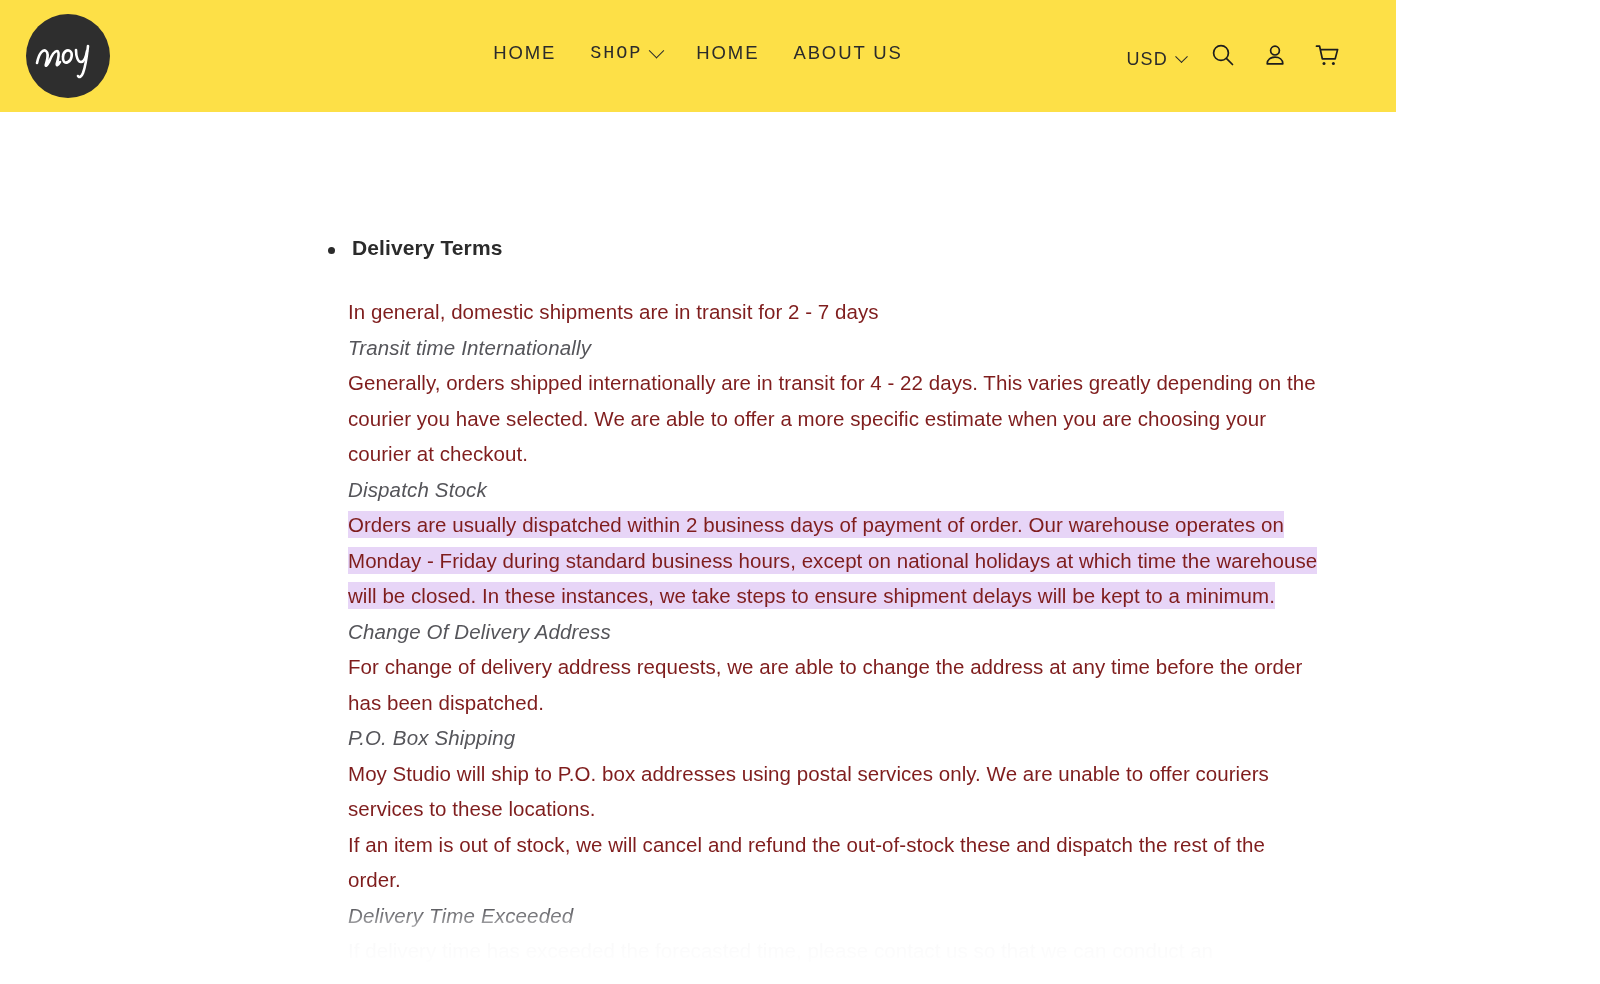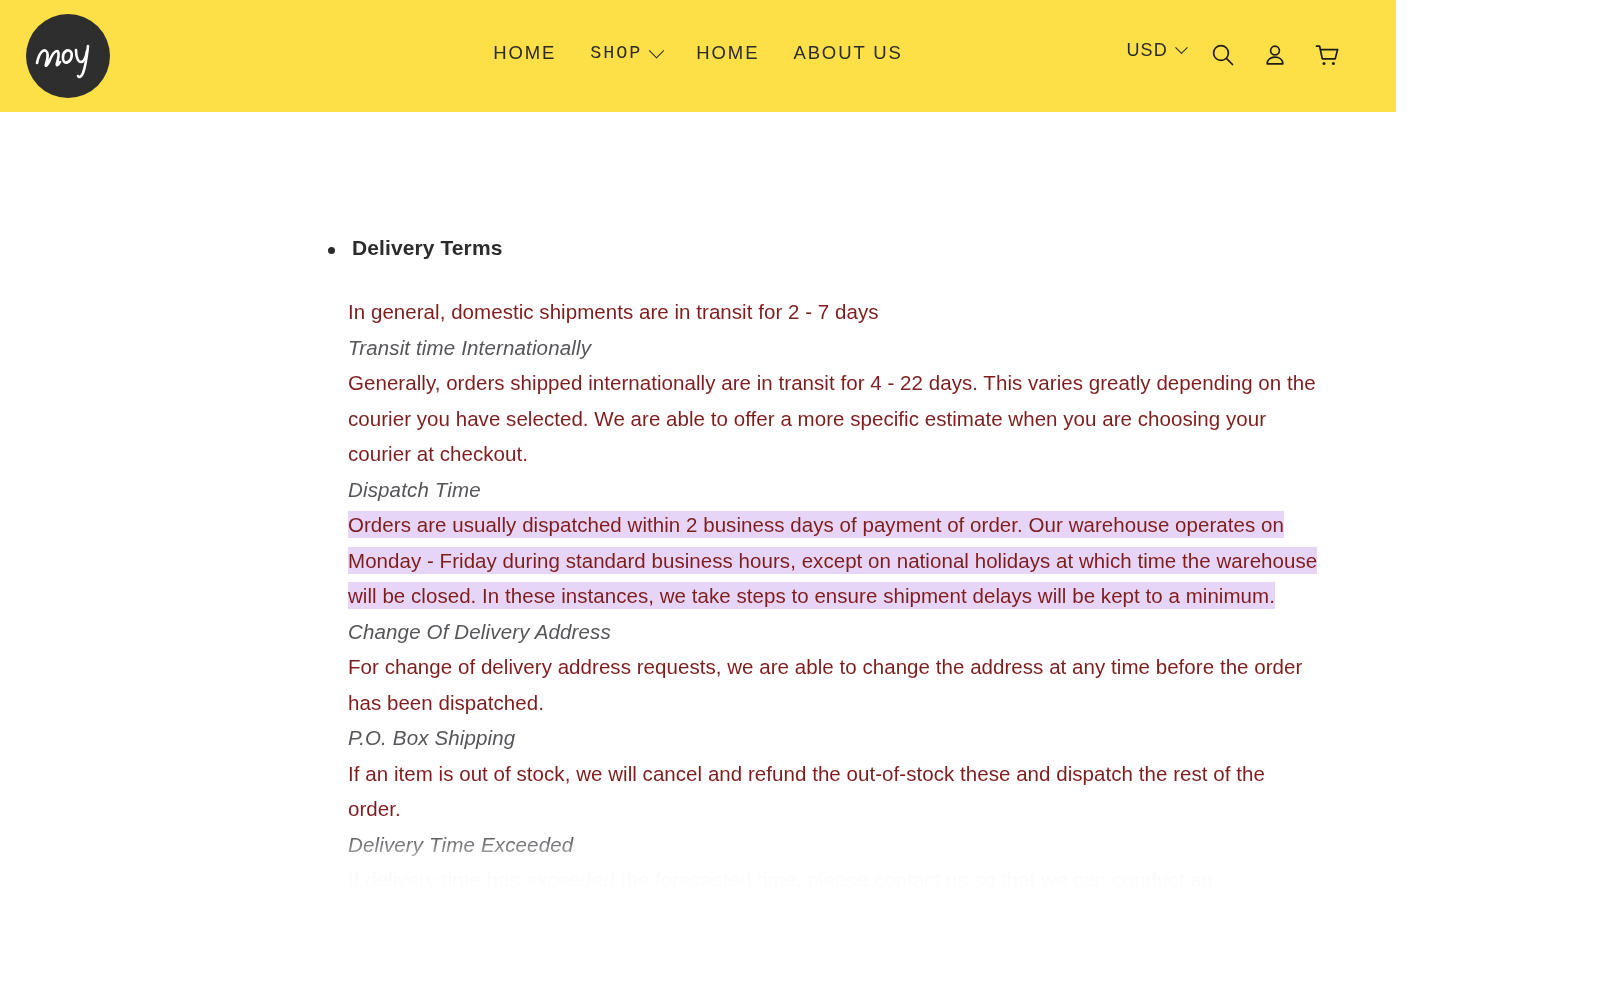--- a/index.html
+++ b/index.html
@@ -73,21 +73,21 @@
     border-right: 1.6px solid #2b2b2b;
     border-bottom: 1.6px solid #2b2b2b;
     transform: rotate(45deg) translate(-2px, -2px);
   }
 
   .header-actions {
     position: absolute;
     right: 54px;
     top: 40px;
     display: flex;
-    align-items: flex-start;
+    align-items: flex-end;
     gap: 22px;
   }
   .currency-select {
     display: inline-flex;
     align-items: center;
     gap: 9px;
     font-size: 18px;
     letter-spacing: 1.2px;
     color: #2b2b2b;
     cursor: pointer;
@@ -257,24 +257,25 @@
   <div class="section-title-row">
     <ul class="terms-list">
       <li class="terms-bullet-item">Delivery Terms</li>
     </ul>
   </div>
 
   <div class="terms-body" id="terms-body">
       <p class="body-text">In general, domestic shipments are in transit for 2 - 7 days</p>
       <p class="sub-heading">Transit time Internationally</p>
       <p class="body-text">Generally, orders shipped internationally are in transit for 4 - 22 days. This varies greatly depending on the courier you have selected. We are able to offer a more specific estimate when you are choosing your courier at checkout.</p>
-      <p class="sub-heading">Dispatch Time</p>
+      <p class="sub-heading">Dispatch Stock</p>
       <p class="body-text highlighted"><span class="hl-line" style="background: rgb(231, 213, 247);">Orders are usually dispatched within 2 business days of payment of order. Our warehouse operates on Monday - Friday during standard business hours, except on national holidays at which time the warehouse will be closed. In these instances, we take steps to ensure shipment delays will be kept to a minimum.</span></p>
       <p class="sub-heading">Change Of Delivery Address</p>
       <p class="body-text">For change of delivery address requests, we are able to change the address at any time before the order has been dispatched.</p>
       <p class="sub-heading">P.O. Box Shipping</p>
+      <p class="body-text">Moy Studio will ship to P.O. box addresses using postal services only. We are unable to offer couriers services to these locations.</p>
       <p class="body-text">If an item is out of stock, we will cancel and refund the out-of-stock these and dispatch the rest of the order.</p>
       <p class="sub-heading">Delivery Time Exceeded</p>
       <p class="body-text faded">If delivery time has exceeded the forecasted time, please contact us so that we can conduct an</p>
     </div>
 
   <div class="viewport-fade"></div>
 </main>
 
 </body></html>

